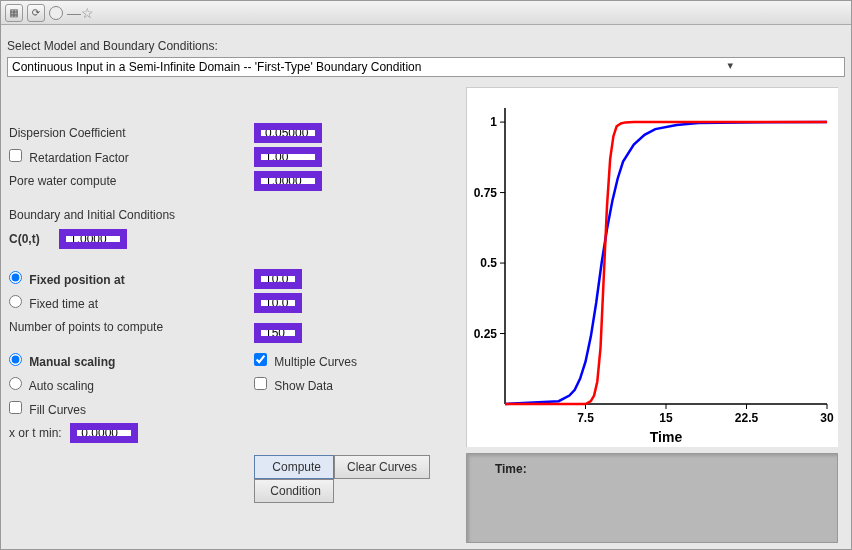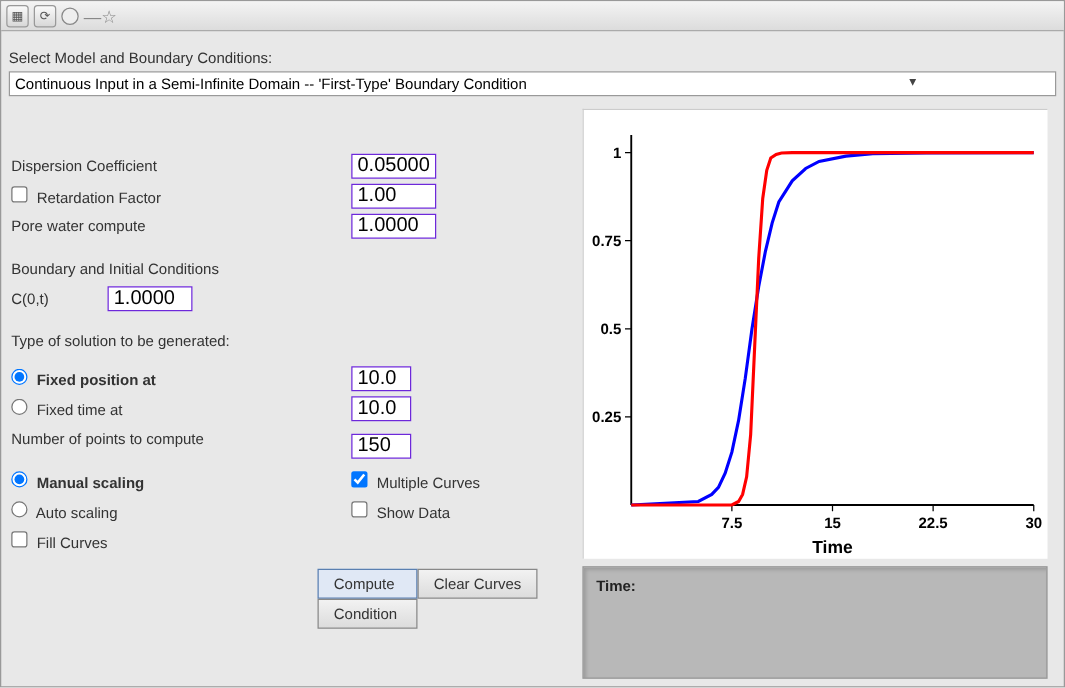--- a/index.html
+++ b/index.html
@@ -18,38 +18,38 @@
   #content { padding: 8px 6px 4px 6px; }
   #model-label { display:block; margin: 6px 0 4px 0; color:#333; }
   #model-select { width: 838px; height: 20px; border:1px solid #999; background:#fff; font-size:12px; padding:0 18px 0 4px; appearance:none; -webkit-appearance:none; position:relative; }
   .select-wrap { position:relative; width:732px; }
   .select-wrap::after { content:"▾"; position:absolute; right:6px; top:2px; font-size:11px; color:#444; pointer-events:none; }
   
   #cols { display:flex; margin-top: 10px; }
   #left { width: 460px; padding: 4px 0 0 2px; }
   #right { width: 380px; }
   
-  .row { display:flex; align-items:center; height: 24px; gap: 27px; }
+  .row { display:flex; align-items:center; height: 24px; }
   .lab { width: 245px; }
-  .lab.short { width: 50px; }
-  .inp { width: 68px; height: 20px; border:1px solid #6d28d9; padding: 0 4px; font-size:16px; background:#fff; }
+  .lab.short { width: 50px; font-weight: bold; }
+  .inp { width: 68px; height: 20px; border:7px solid #6d28d9; padding: 0 4px; font-size:12px; background:#fff; }
   .chk { margin: 0 4px 0 0; }
   
   .section-gap { height: 10px; }
   .section-gap-sm { height: 6px; }
   
   #btns { margin-left: 245px; margin-top: 10px; }
   #btns .btn-row { display:flex; }
-  .btn { border:1px solid #888; background:linear-gradient(#f2f2f2,#dcdcdc); padding: 4px 12px; font-size:12px; cursor:pointer; min-width:80px; text-align:left; }
+  .btn { border:1px solid #888; background:linear-gradient(#f2f2f2,#dcdcdc); padding: 4px 12px; font-size:12px; cursor:pointer; min-width:80px; text-align:right; }
   .btn.active { border:1.5px solid #5a7fb0; background:#e0e8f5; }
   .btn + .btn { border-left:1px solid #888; }
   
   
   #chart-wrap { width: 372px; height: 360px; background:#fff; border-left:1px solid #ccc; border-top:1px solid #ccc; position:relative; }
-  #status-pane { margin-top: 6px; width:372px; height:90px; background:#b8b8b8; border:1px solid #999; padding:8px 10px; box-shadow: inset 2px 2px 3px rgba(0,0,0,0.15); }
+  #status-pane { margin-top: 6px; width:372px; height:90px; background:#b8b8b8; border:1px solid #999; padding:8px 28px; box-shadow: inset 2px 2px 3px rgba(0,0,0,0.15); }
   #status-pane .sl { font-weight:bold; color:#222; }
   
   svg { display:block; }
   .tick-label { font-size:12px; font-weight:bold; fill:#000; }
   .axis-title { font-size:14px; font-weight:bold; fill:#000; text-anchor:middle; }
 </style>
 </head>
 <body>
 <div id="app">
 
@@ -95,23 +95,20 @@
       <div class="section-gap"></div>
       <div class="row">
             <span>Boundary and Initial Conditions</span>
           </div>
       <div class="row">
         <span class="lab short">C(0,t)</span>
         <input class="inp" value="1.0000" style="">
       </div>
 
       <div class="section-gap"></div>
-      <div class="row">
-            <span>Type of solution to be generated:</span>
-          </div>
       <div class="section-gap-sm"></div>
       <div class="row">
         <span class="lab">
           <input type="radio" name="sol" class="chk" checked="" style="">
           <b><span>Fixed position at</span></b>
         </span>
         <input class="inp" style="width: 48px;" value="10.0">
       </div>
       <div class="row">
         <span class="lab">
@@ -144,20 +141,26 @@
         </span>
         <span>
           <input type="checkbox" class="chk" style="">
           <span>Show Data</span>
         </span>
       </div>
       <div class="row">
         <span>
           <input type="checkbox" class="chk" style="">
           <span>Fill Curves</span>
+        </span>
+      </div>
+      <div class="row">
+        <span class="lab">
+          <span style="display:inline-block;width:58px">x or t min:</span>
+          <input class="inp" value="0.0000" style="">
         </span>
       </div>
 
       <div id="btns">
         <div class="btn-row">
           <div class="btn active">Compute</div>
           <div class="btn">Clear Curves</div>
         </div>
         <div class="btn-row">
           <div class="btn">Condition</div>

